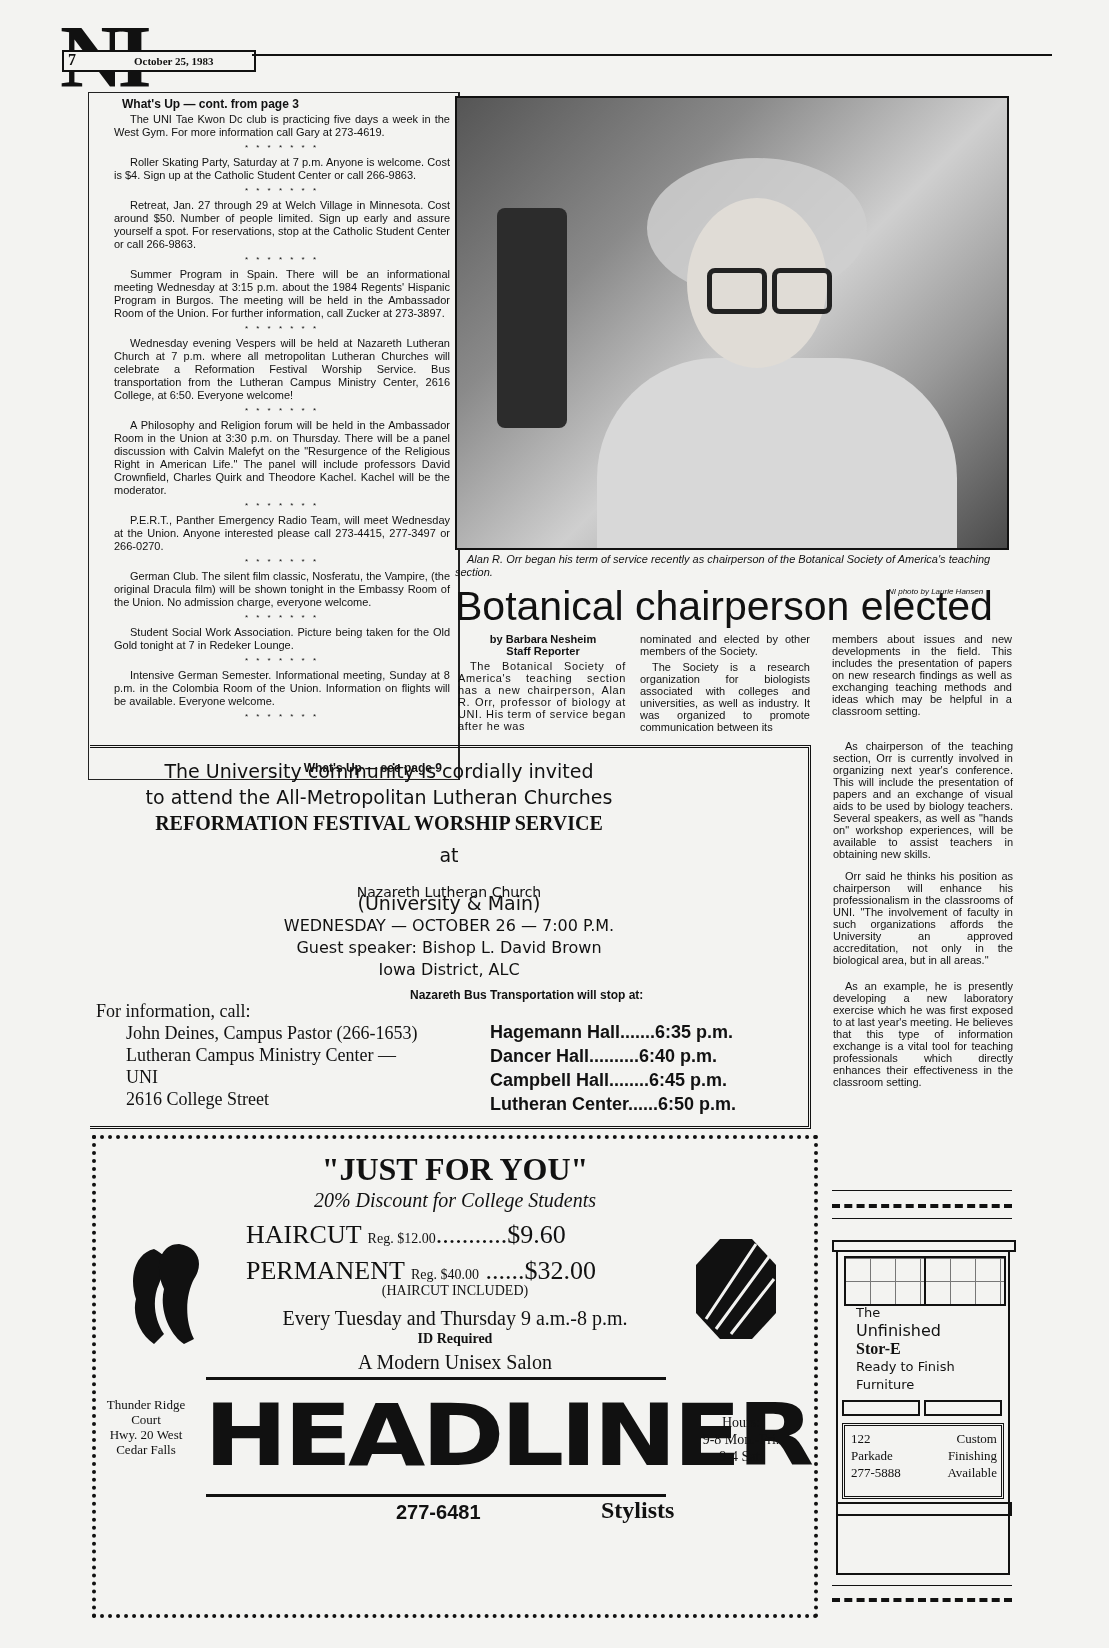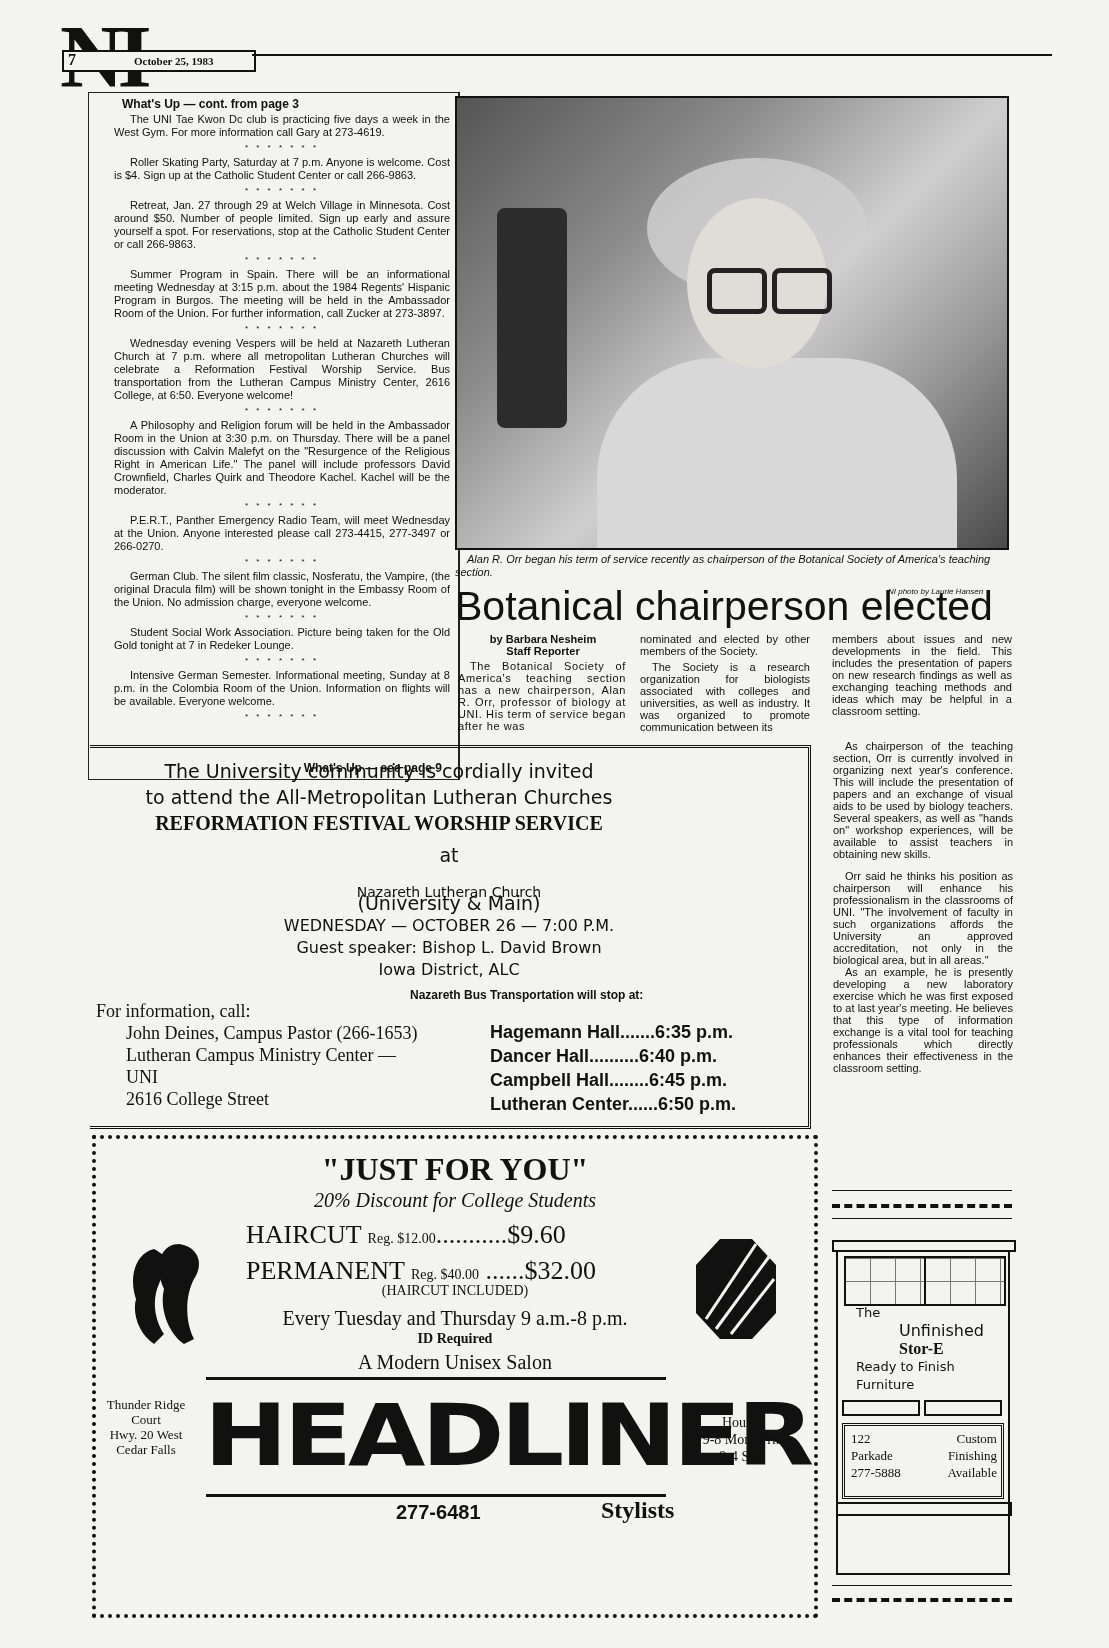--- a/index.html
+++ b/index.html
@@ -74,21 +74,21 @@
   
   .fur-rule1{left:832px;top:1190px;width:180px;height:1px;background:#111;}
   .fur-dash{left:832px;top:1204px;width:180px;height:4px;border-top:4px dashed #111;}
   .fur-rule2{left:832px;top:1218px;width:180px;height:1px;background:#111;}
   .fur-rule3{left:832px;top:1585px;width:180px;height:1px;background:#111;}
   .fur-dash2{left:832px;top:1598px;width:180px;height:4px;border-top:4px dashed #111;}
   .fur{left:836px;top:1246px;width:170px;height:325px;border:2px solid #111;}
   .fur-top{position:absolute;left:-6px;top:-8px;width:180px;height:8px;border:2px solid #111;background:#f3f3f1;}
   .fur-win{position:absolute;top:8px;width:78px;height:46px;border:2px solid #111;background:repeating-linear-gradient(90deg,transparent 0 24px,#777 24px 25px),repeating-linear-gradient(0deg,transparent 0 22px,#777 22px 23px);}
   .fur-txt{position:absolute;left:18px;top:56px;font-family:"DejaVu Sans",sans-serif;font-size:13px;line-height:18px;}
-  .fur-txt .big{font-size:16px;margin-left:43px;}
+  .fur-txt .big{font-size:16px;}
   .fur-drw{position:absolute;top:152px;width:74px;height:12px;border:2px solid #111;}
   .fur-box{position:absolute;left:4px;top:175px;width:156px;height:70px;border:3px double #111;font-family:"Liberation Serif",serif;font-size:13px;line-height:17px;}
   .fur-box .l{position:absolute;left:6px;top:4px;}
   .fur-box .r{position:absolute;right:4px;top:4px;text-align:right;}
   .fur-base{position:absolute;left:-2px;top:254px;width:172px;height:10px;border:2px solid #111;}
 </style>
 </head>
 <body>
 
 <div class="abs logo">NI</div>
@@ -143,21 +143,21 @@
 </div>
 <div class="abs col c2">
   <p style="text-indent:0">nominated and elected by other members of the Society.</p>
   <p>The Society is a research organization for biologists associated with colleges and universities, as well as industry. It was organized to promote communication between its</p>
 </div>
 <div class="abs col c3">
   <p style="text-indent:0">members about issues and new developments in the field. This includes the presentation of papers on new research findings as well as exchanging teaching methods and ideas which may be helpful in a classroom setting.</p>
 </div>
 <div class="abs col c3b">
   <p style="margin-bottom:10px">As chairperson of the teaching section, Orr is currently involved in organizing next year's conference. This will include the presentation of papers and an exchange of visual aids to be used by biology teachers. Several speakers, as well as "hands on" workshop experiences, will be available to assist teachers in obtaining new skills.</p>
-  <p style="margin-bottom:0">Orr said he thinks his position as chairperson will enhance his professionalism in the classrooms of UNI. "The involvement of faculty in such organizations affords the University an approved accreditation, not only in the biological area, but in all areas."</p>
+  <p style="margin-bottom:14px">Orr said he thinks his position as chairperson will enhance his professionalism in the classrooms of UNI. "The involvement of faculty in such organizations affords the University an approved accreditation, not only in the biological area, but in all areas."</p>
   <p>As an example, he is presently developing a new laboratory exercise which he was first exposed to at last year's meeting. He believes that this type of information exchange is a vital tool for teaching professionals which directly enhances their effectiveness in the classroom setting.</p>
 </div>
 
 <div class="abs churchad">
   <div class="ch-line ch-2">to attend the All-Metropolitan Lutheran Churches</div>
   <div class="ch-line ch-1">The University community is cordially invited</div>
   <div class="ch-line ch-3">REFORMATION FESTIVAL  WORSHIP SERVICE</div>
   <div class="ch-line ch-4">at</div>
   <div class="ch-line ch-5">Nazareth Lutheran Church</div>
   <div class="ch-line ch-6">(University &amp; Main)</div>

